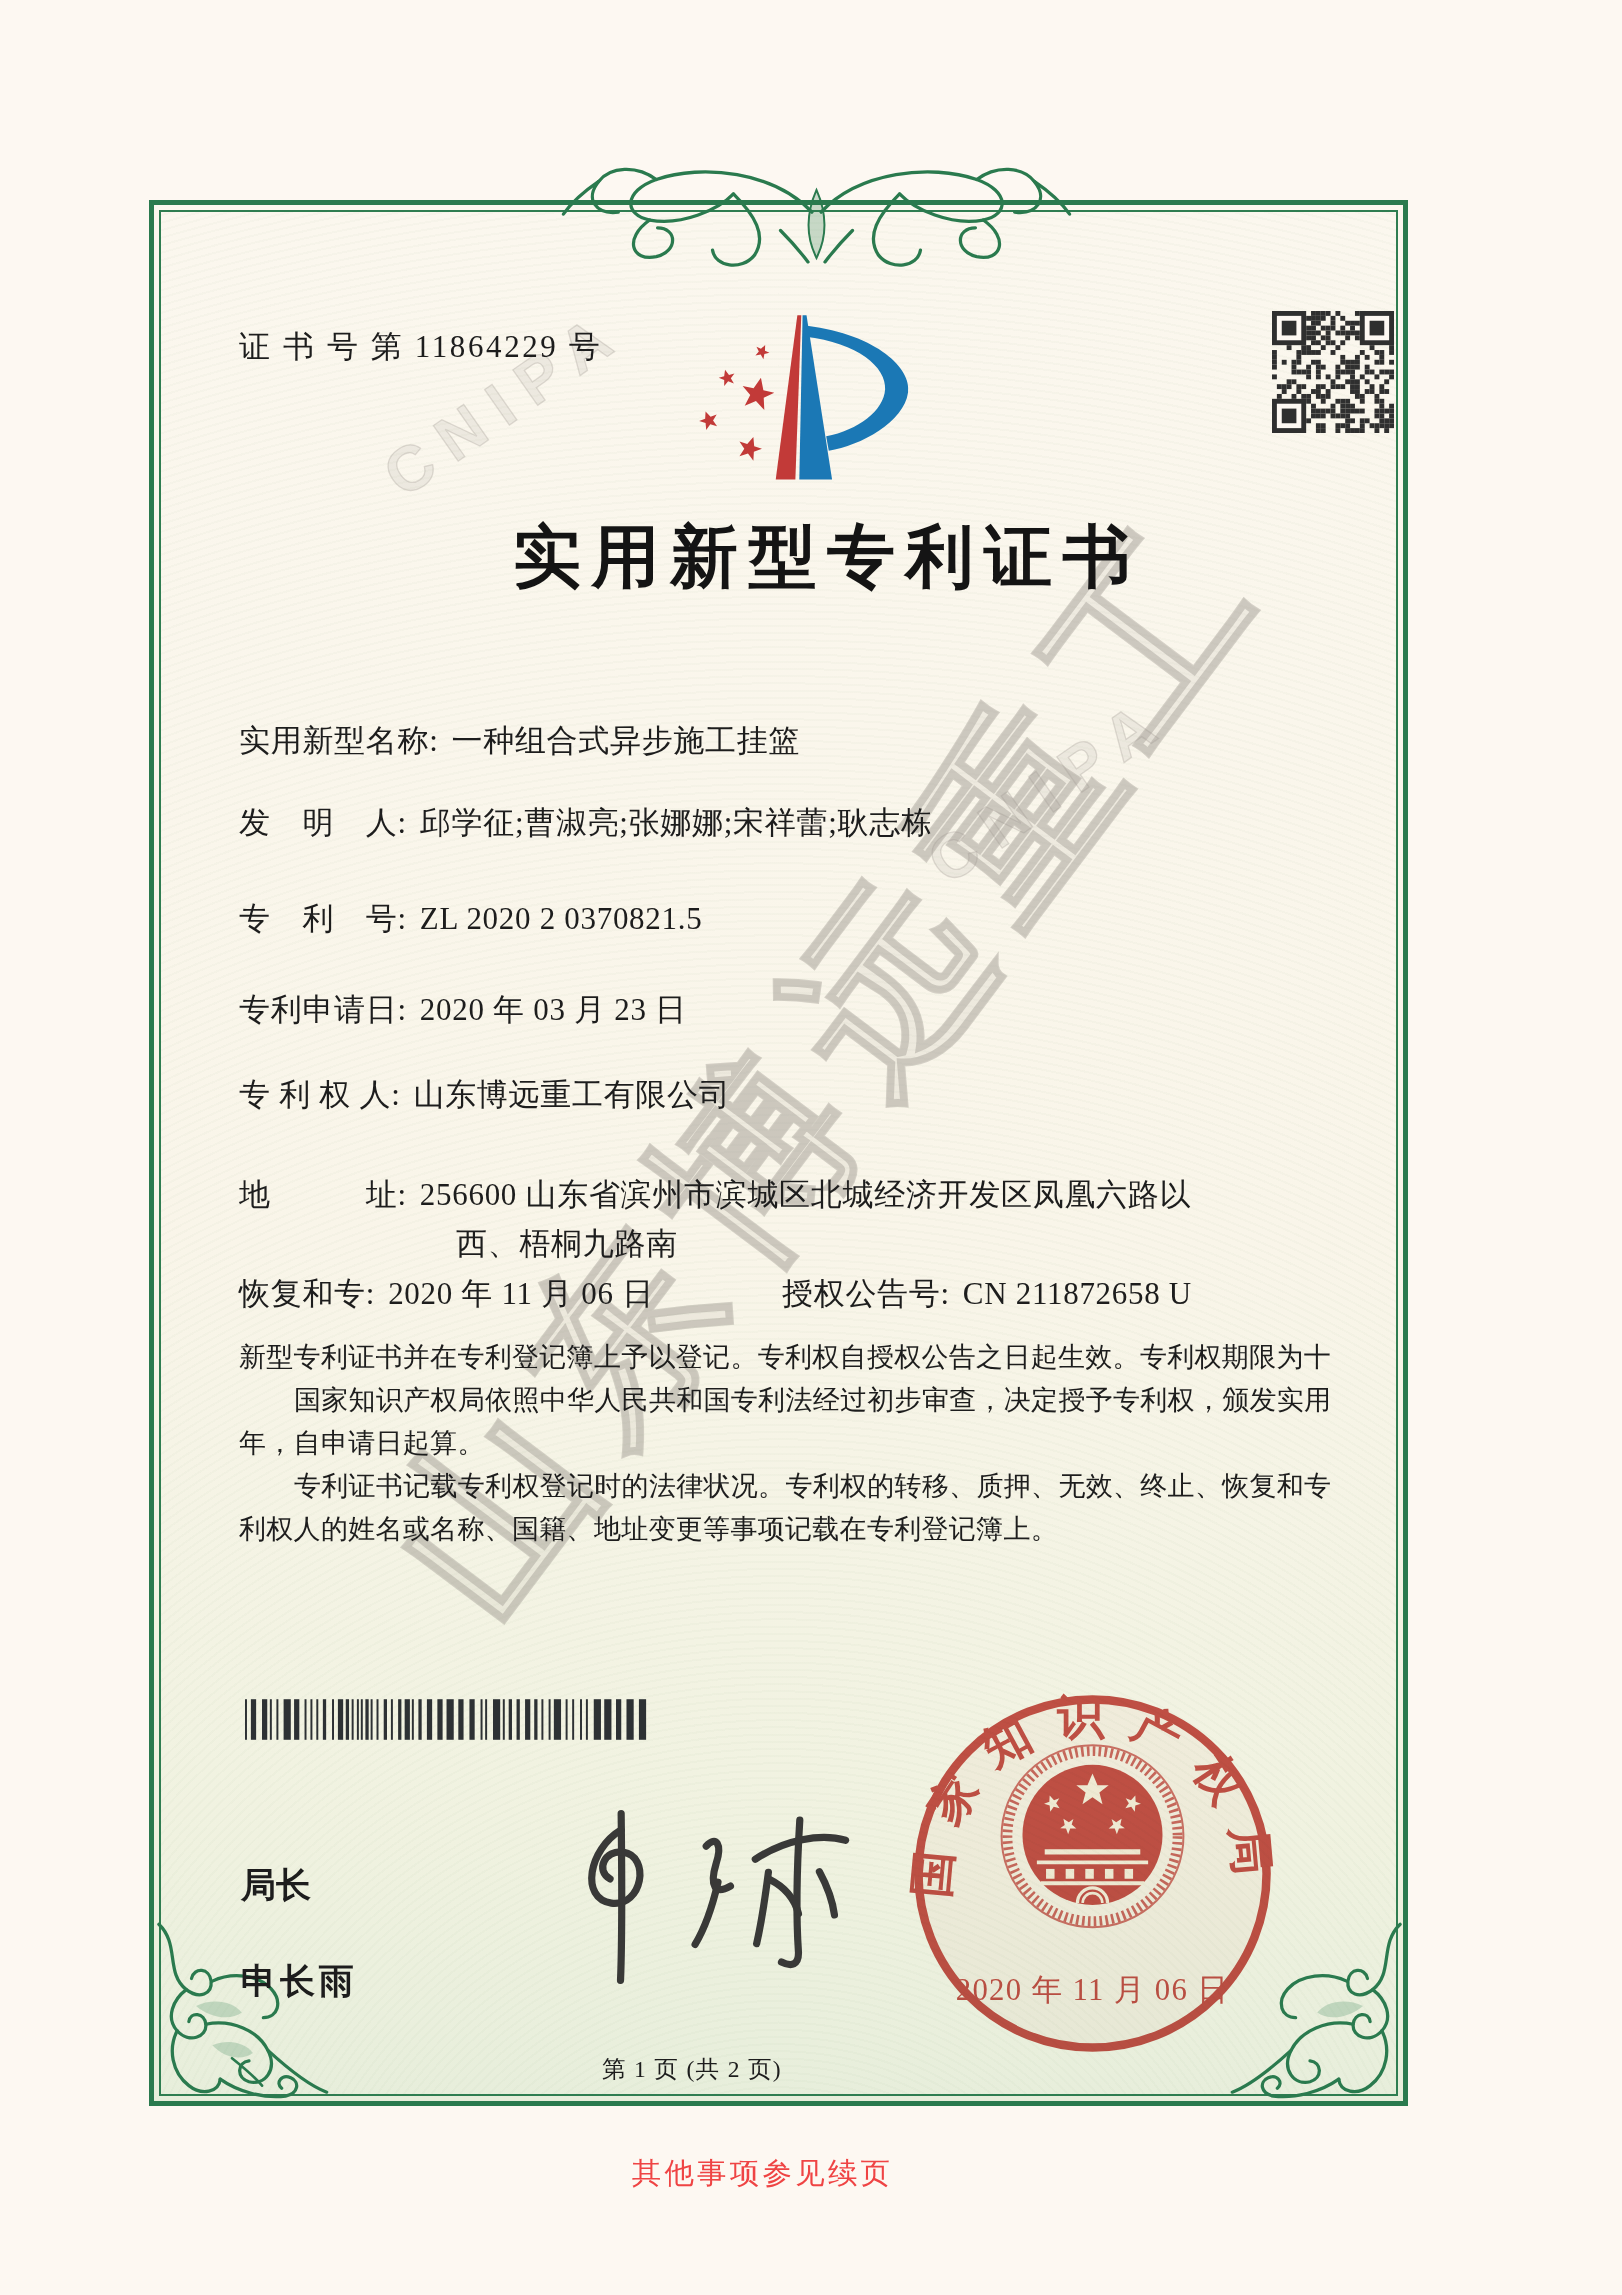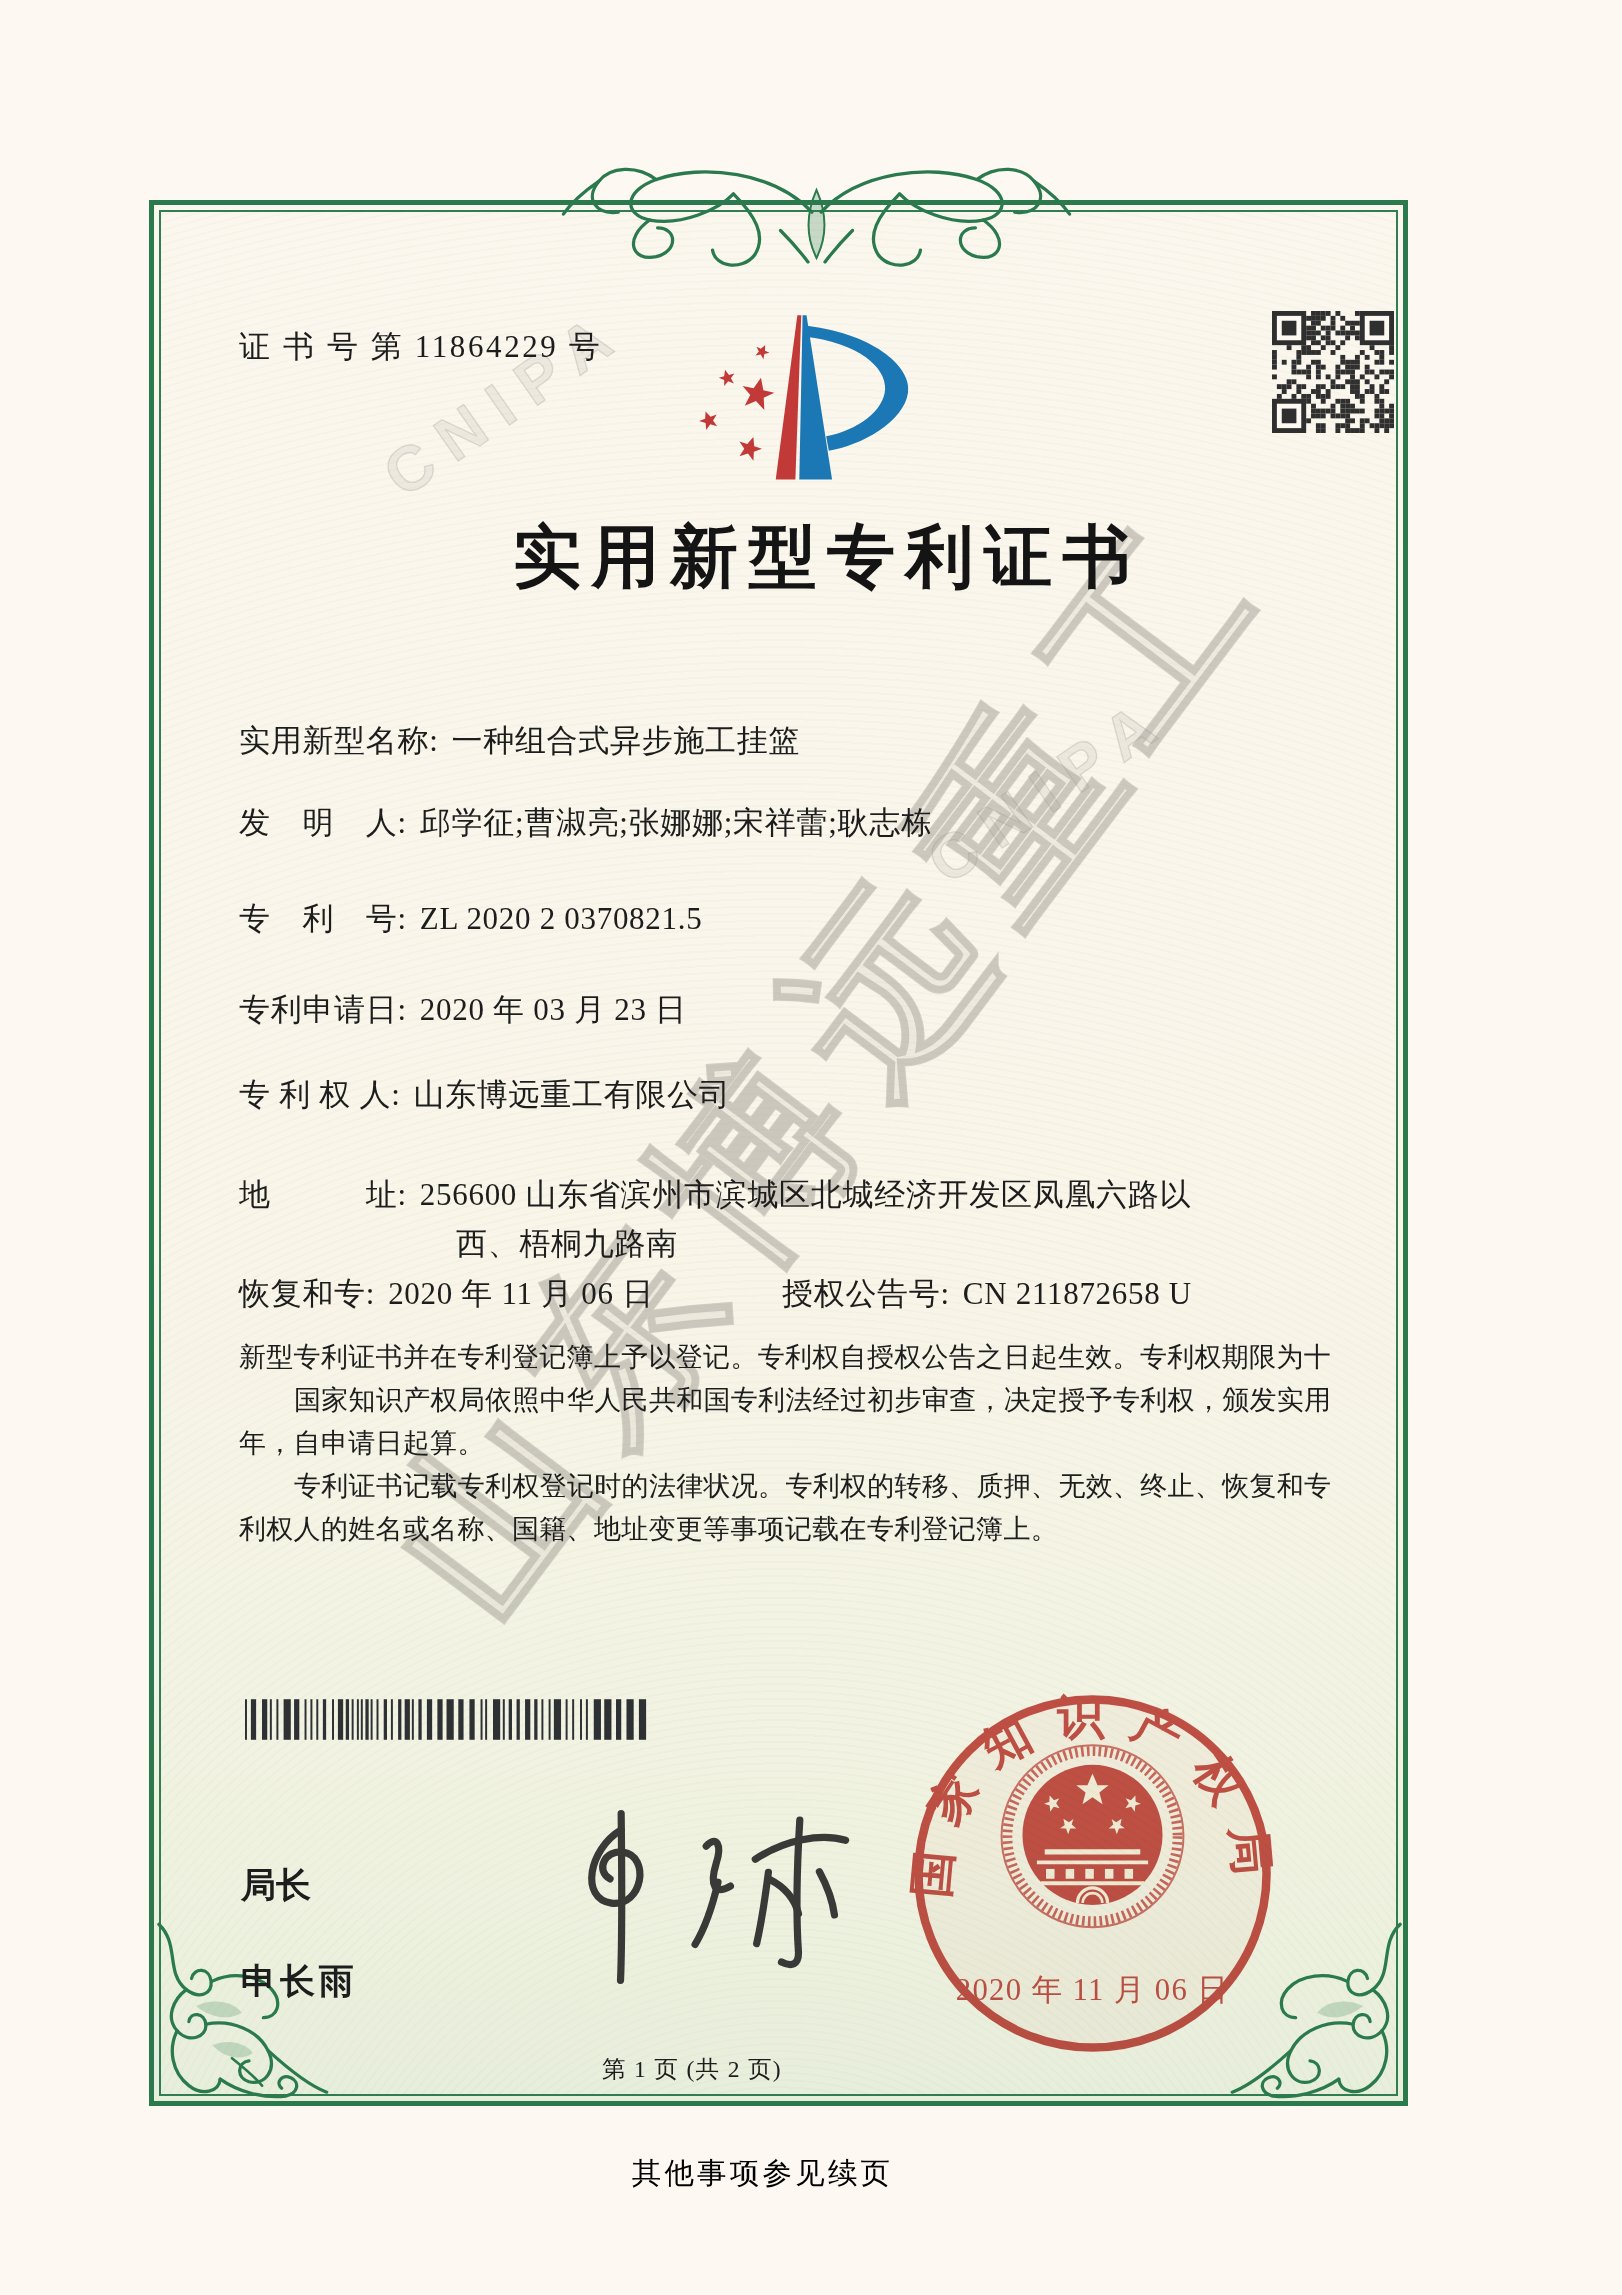--- a/index.html
+++ b/index.html
@@ -48,21 +48,21 @@
   
   .paras{position:absolute; left:239px; top:1336px; width:1132px;}
   .pline{font-size:27px; line-height:43px; height:43px; white-space:nowrap; letter-spacing:0.3px;}
   .pline.indent{padding-left:55px;}
   
   .signer-title{position:absolute; left:241px; top:1862px; font-size:35px; font-weight:700;
     font-family:"Liberation Sans","DejaVu Sans",sans-serif;}
   .signer-name{position:absolute; left:241px; top:1958px; font-size:35px; font-weight:700;
     font-family:"Liberation Sans","DejaVu Sans",sans-serif; letter-spacing:3.9px;}
   .footer-page{position:absolute; left:149px; top:2053px; width:1086px; text-align:center; font-size:23.6px; letter-spacing:1.3px;}
-  .footer-note{position:absolute; left:0; top:2154px; width:1525px; text-align:center; font-size:29.4px; letter-spacing:3.3px; color:#000000;}
+  .footer-note{position:absolute; left:0; top:2154px; width:1525px; text-align:center; font-size:29.4px; letter-spacing:3.3px; color:#ef4444;}
   svg{display:block;}
   .abs{position:absolute;}
 </style>
 </head>
 <body>
 
 <div class="page">
 
   <div class="frame">
     <div class="frame-inner"></div>

